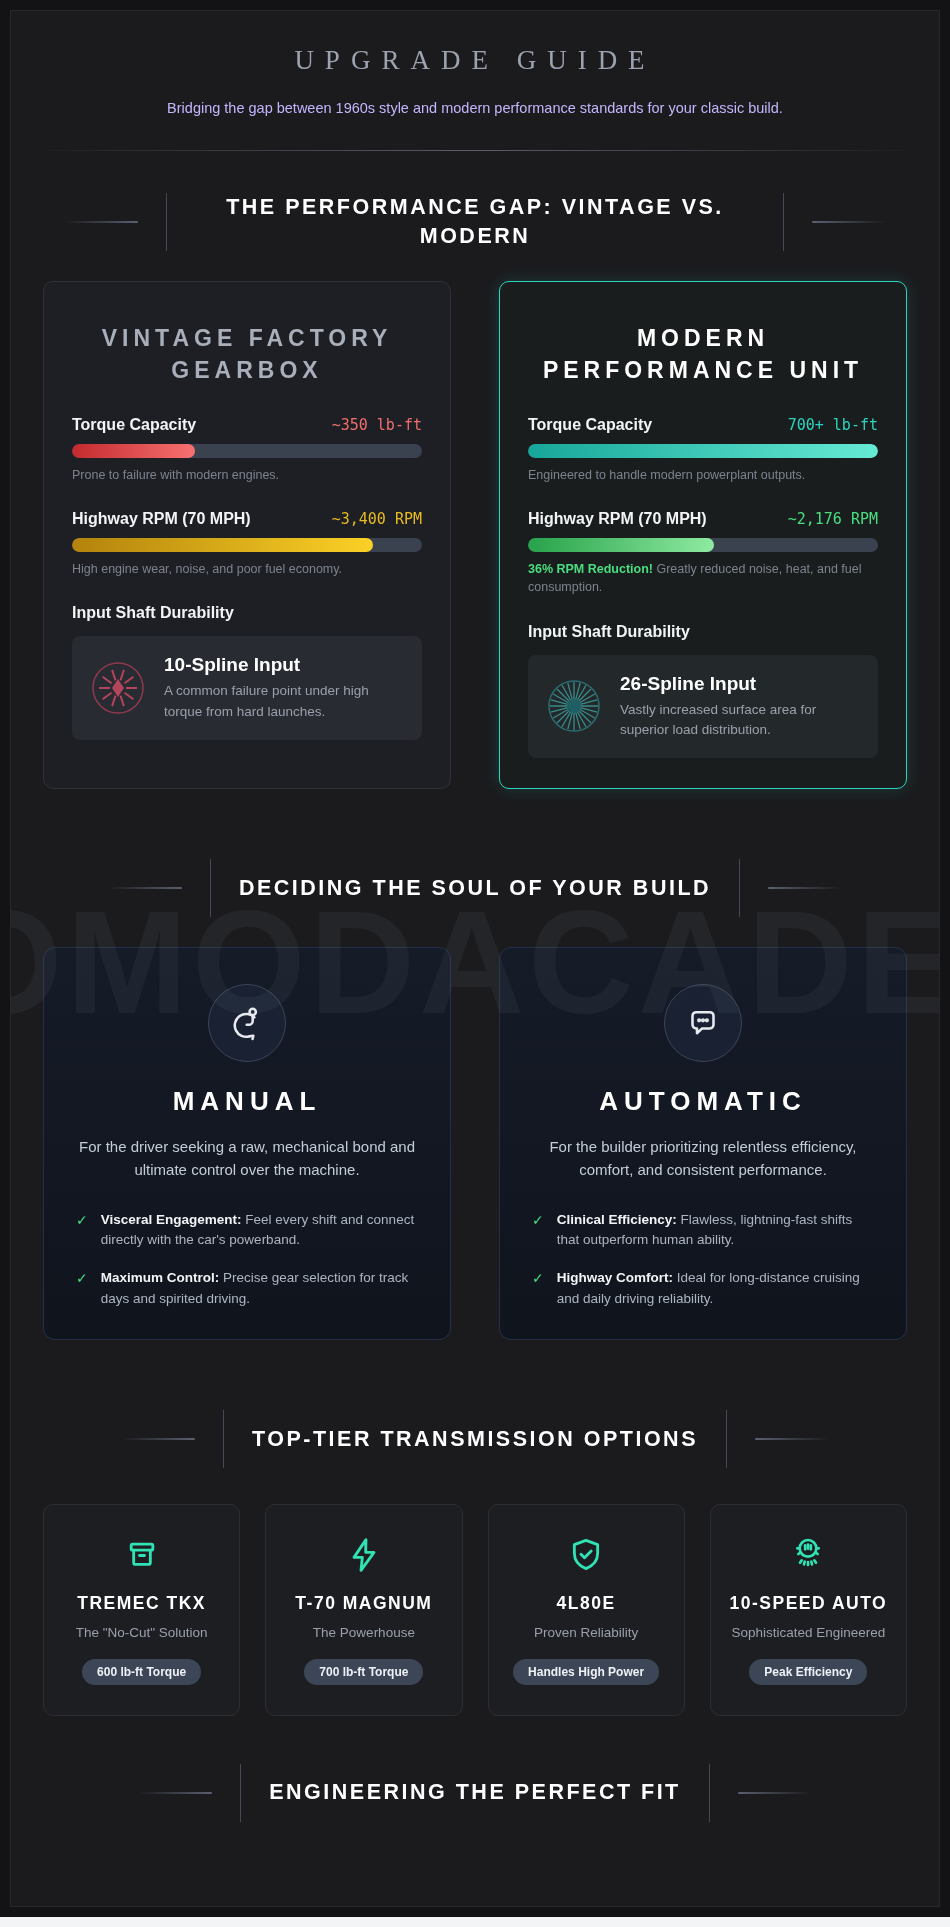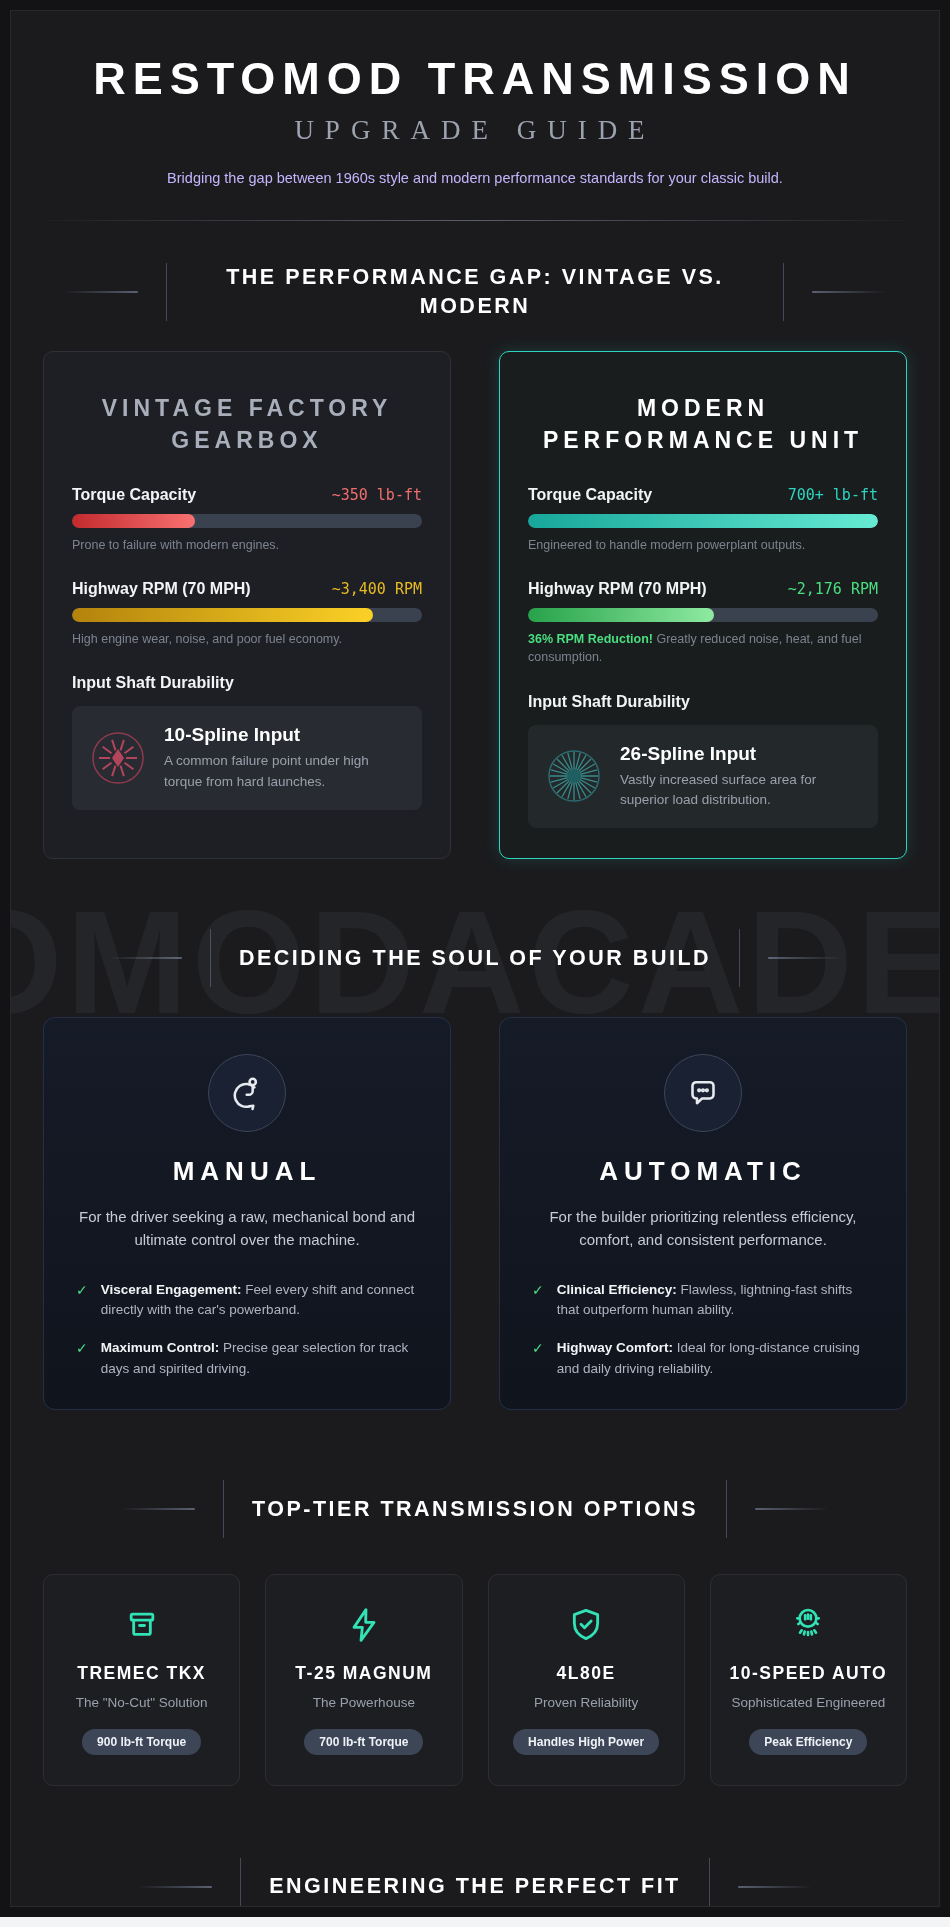--- a/index.html
+++ b/index.html
@@ -115,34 +115,33 @@
   .opt-badge {
     display: inline-block; background: #3d4657; color: #eef1f6;
     font-weight: bold; font-size: 12px; padding: 6px 15px; border-radius: 999px;
   }
   
   .watermark {
     position: absolute; top: 868px; left: -465px; z-index: 5;
     font-size: 146px; font-weight: bold; letter-spacing: 4px;
     color: rgba(224,230,240,0.05); white-space: nowrap; pointer-events: none;
   }
-  .mb64 { margin-bottom: 72px; }
+  .mb64 { margin-bottom: 48px; }
   .mb70 { margin-bottom: 70px; }
   svg { display: block; }
 </style>
 </head>
 <body>
 
 <div class="outer">
   <div class="canvas">
 
     <div class="watermark">RESTOMODACADEMY</div>
 
     <header>
-      <h1 class="h1">RESTOMOD TRANSMISSION</h1>
       <h2 class="h2">UPGRADE GUIDE</h2>
       <p class="tagline">Bridging the gap between 1960s style and modern performance standards for your classic build.</p>
       <div class="divider"></div>
     </header>
 
     <div class="sec-head">
       <span class="sec-dash-l"></span>
       <span class="sec-bar"></span>
       <div class="sec-title">THE PERFORMANCE GAP: VINTAGE VS. MODERN</div>
       <span class="sec-bar"></span>
@@ -314,30 +313,30 @@
       <div class="opt-card">
         <div class="opt-icon">
           <svg width="40" height="40" viewBox="0 0 24 24" fill="none" stroke="currentColor" stroke-width="1.7" stroke-linecap="round" stroke-linejoin="round">
             <rect x="5.5" y="5.5" width="13" height="3.6" rx="0.9"></rect>
             <path d="M7 9.1 v7.5 a1 1 0 0 0 1 1 h8 a1 1 0 0 0 1 -1 V9.1"></path>
             <line x1="10.5" y1="12.3" x2="13.5" y2="12.3"></line>
           </svg>
         </div>
         <div class="opt-name">TREMEC TKX</div>
         <div class="opt-tagline">The "No-Cut" Solution</div>
-        <span class="opt-badge">900 lb-ft Torque</span>
+        <span class="opt-badge">600 lb-ft Torque</span>
       </div>
 
       <div class="opt-card">
         <div class="opt-icon">
           <svg width="40" height="40" viewBox="0 0 24 24" fill="none" stroke="currentColor" stroke-width="1.7" stroke-linecap="round" stroke-linejoin="round">
             <polygon points="13.2,2.8 6,13.4 11,13.4 10.2,21.2 18,10.4 13,10.4"></polygon>
           </svg>
         </div>
-        <div class="opt-name">T-25 MAGNUM</div>
+        <div class="opt-name">T-70 MAGNUM</div>
         <div class="opt-tagline">The Powerhouse</div>
         <span class="opt-badge">700 lb-ft Torque</span>
       </div>
 
       <div class="opt-card">
         <div class="opt-icon">
           <svg width="40" height="40" viewBox="0 0 24 24" fill="none" stroke="currentColor" stroke-width="1.7" stroke-linecap="round" stroke-linejoin="round">
             <path d="M12 3.2 l7 2.6 v5.2 c0 4.6 -3.1 7.6 -7 9.2 c-3.9 -1.6 -7 -4.6 -7 -9.2 V5.8 z"></path>
             <path d="M9 11.6 l2.1 2.1 l4 -4.1"></path>
           </svg>

